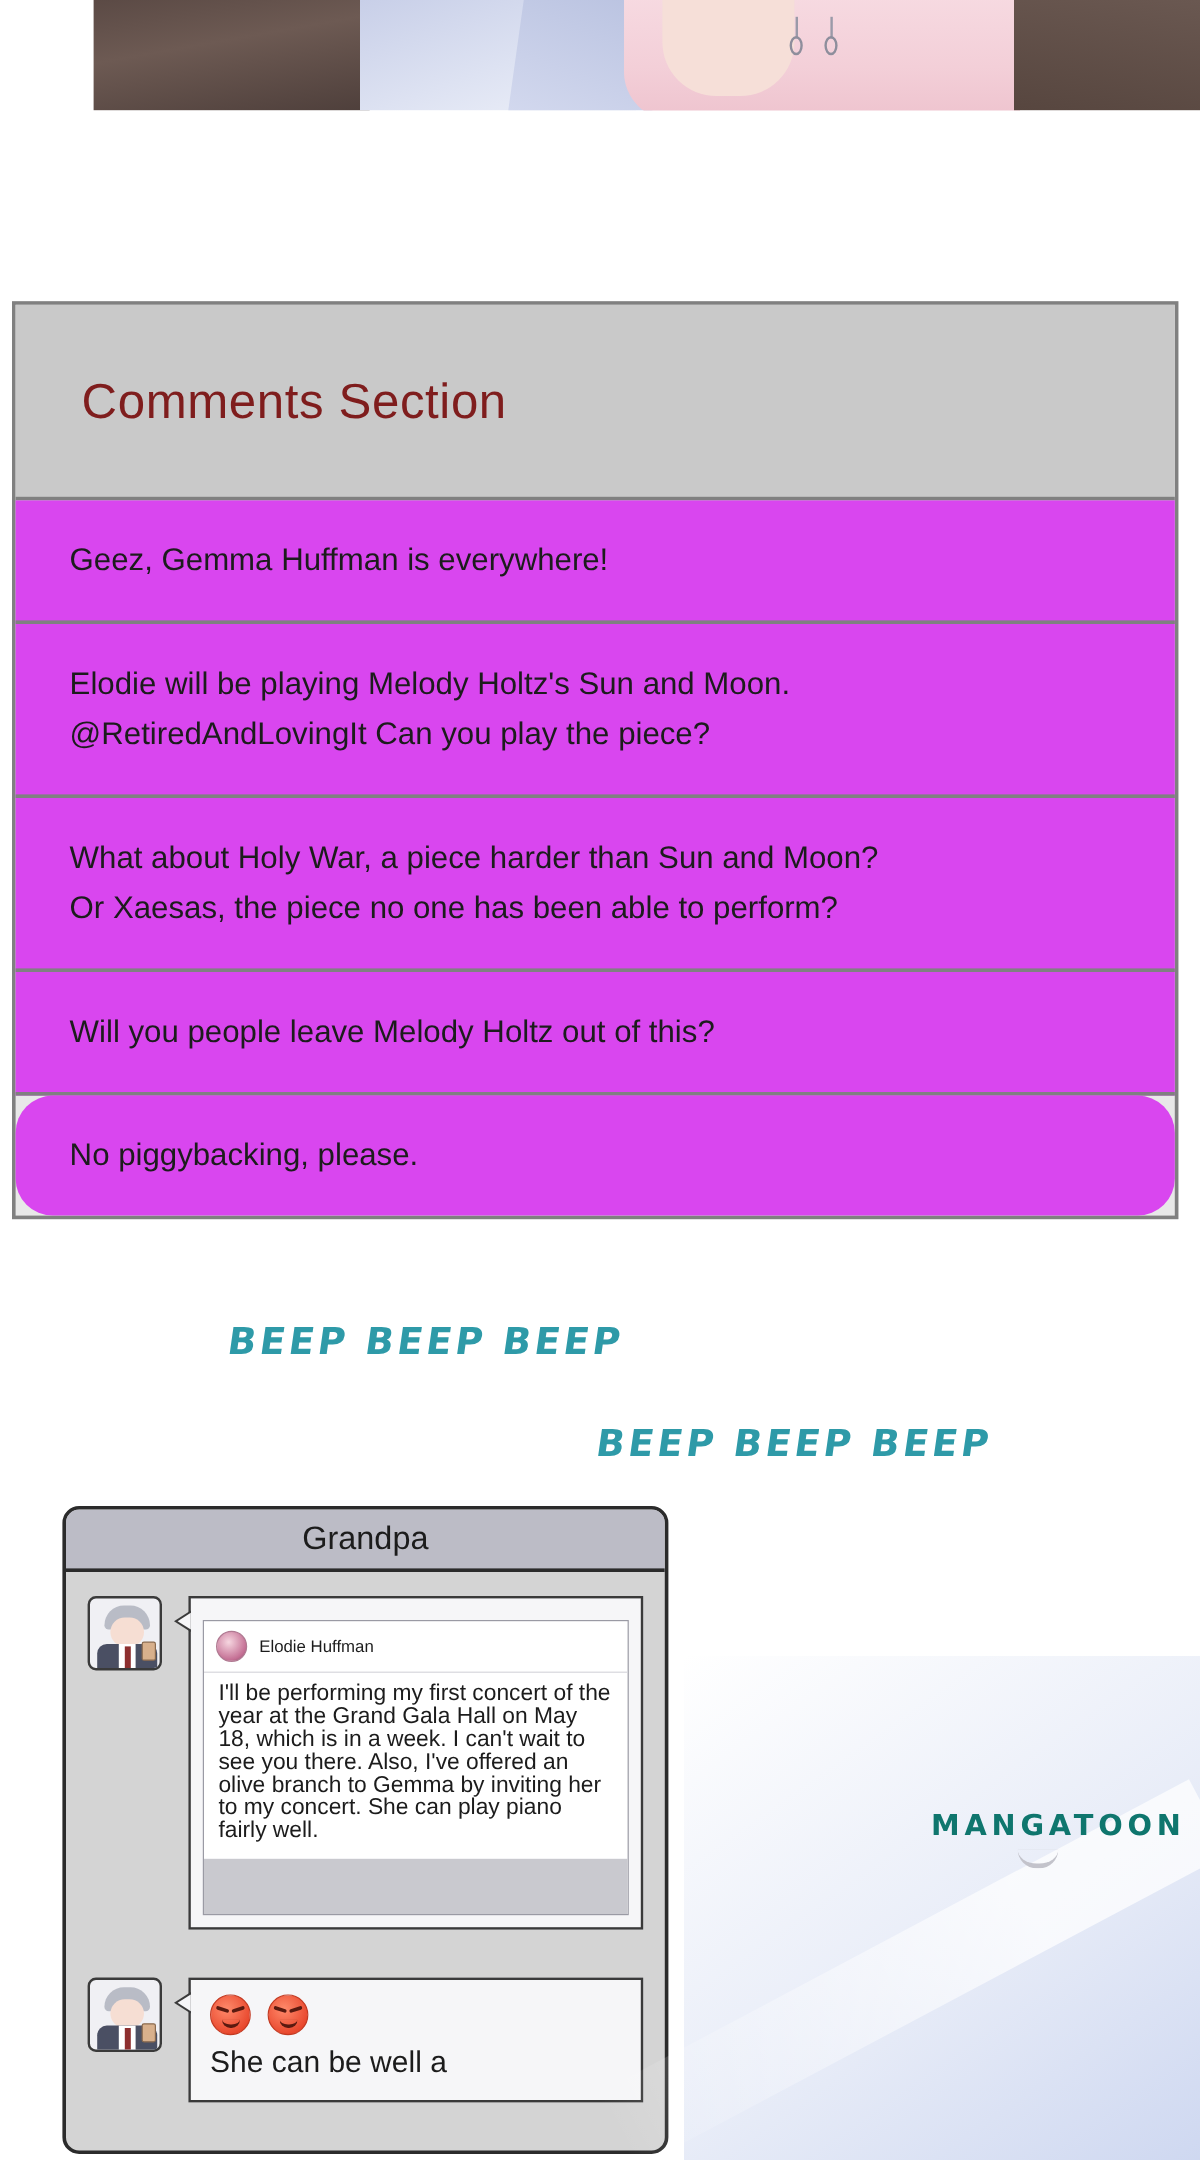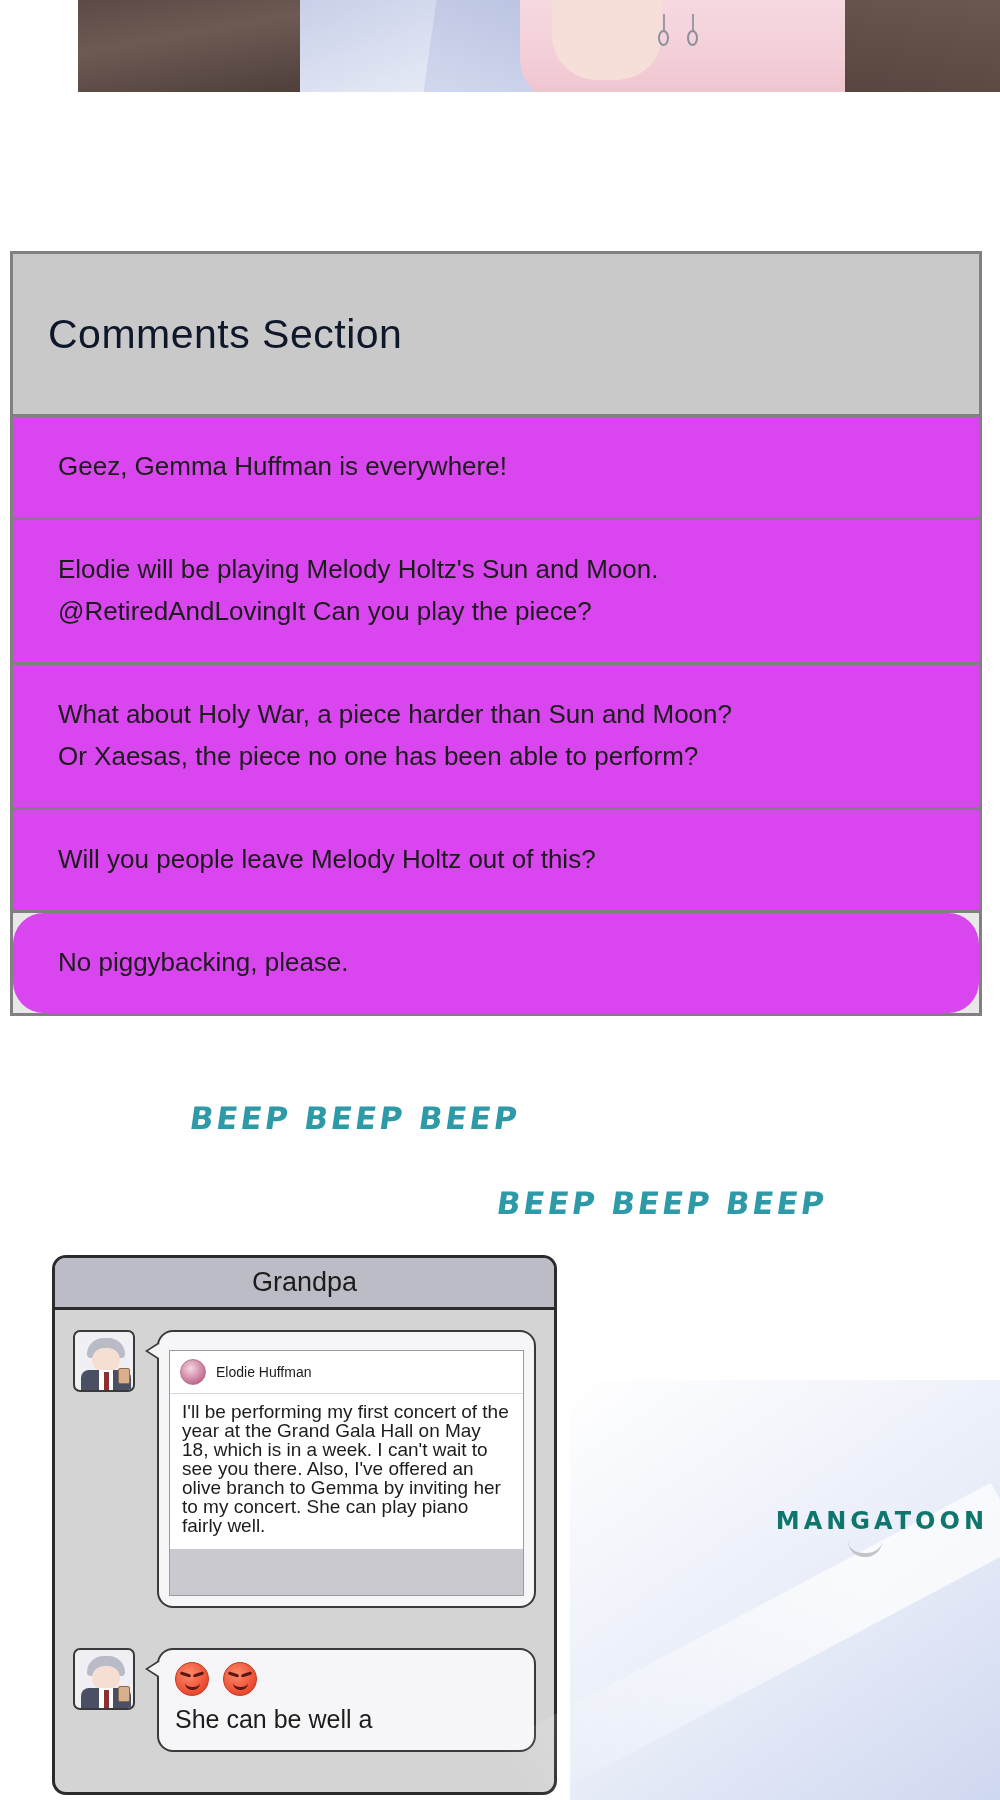--- a/index.html
+++ b/index.html
@@ -71,23 +71,24 @@
   .comments-header {
     height: 163px;
     background: #c9c9c9;
     border-bottom: 3px solid #808080;
     display: flex;
     align-items: center;
     padding-left: 35px;
   }
   .comments-header-title {
     font-size: 41px;
-    color: #0f172a;
+    color: #7f1d1d;
     letter-spacing: 0.5px;
     font-weight: 400;
+    margin-left: 20px;
   }
   .comment-row {
     border-bottom: 3px solid #808080;
     padding: 28px 40px 30px 45px;
     background: #d946ef;
   }
   .comment-row:last-child { border-bottom: none; border-radius: 31px; }
   .comment-line {
     font-size: 26px;
     line-height: 42px;
@@ -169,21 +170,21 @@
     background: #8d2f2f;
   }
   .av-cup {
     position: absolute; right: 3px; top: 36px; width: 12px; height: 16px;
     background: #d8b08c; border: 1px solid #8a6a4e; border-radius: 2px;
   }
 
   .bubble {
     margin-left: 22px;
     border: 2px solid #3a3a3a;
-    border-radius: 16px;
+    border-radius: 0;
     background: #f6f6f8;
     position: relative;
     flex: 1 1 auto;
   }
   .bubble-tail {
     position: absolute;
     left: -14px; top: 10px;
     width: 0; height: 0;
     border-top: 9px solid transparent;
     border-bottom: 9px solid transparent;

